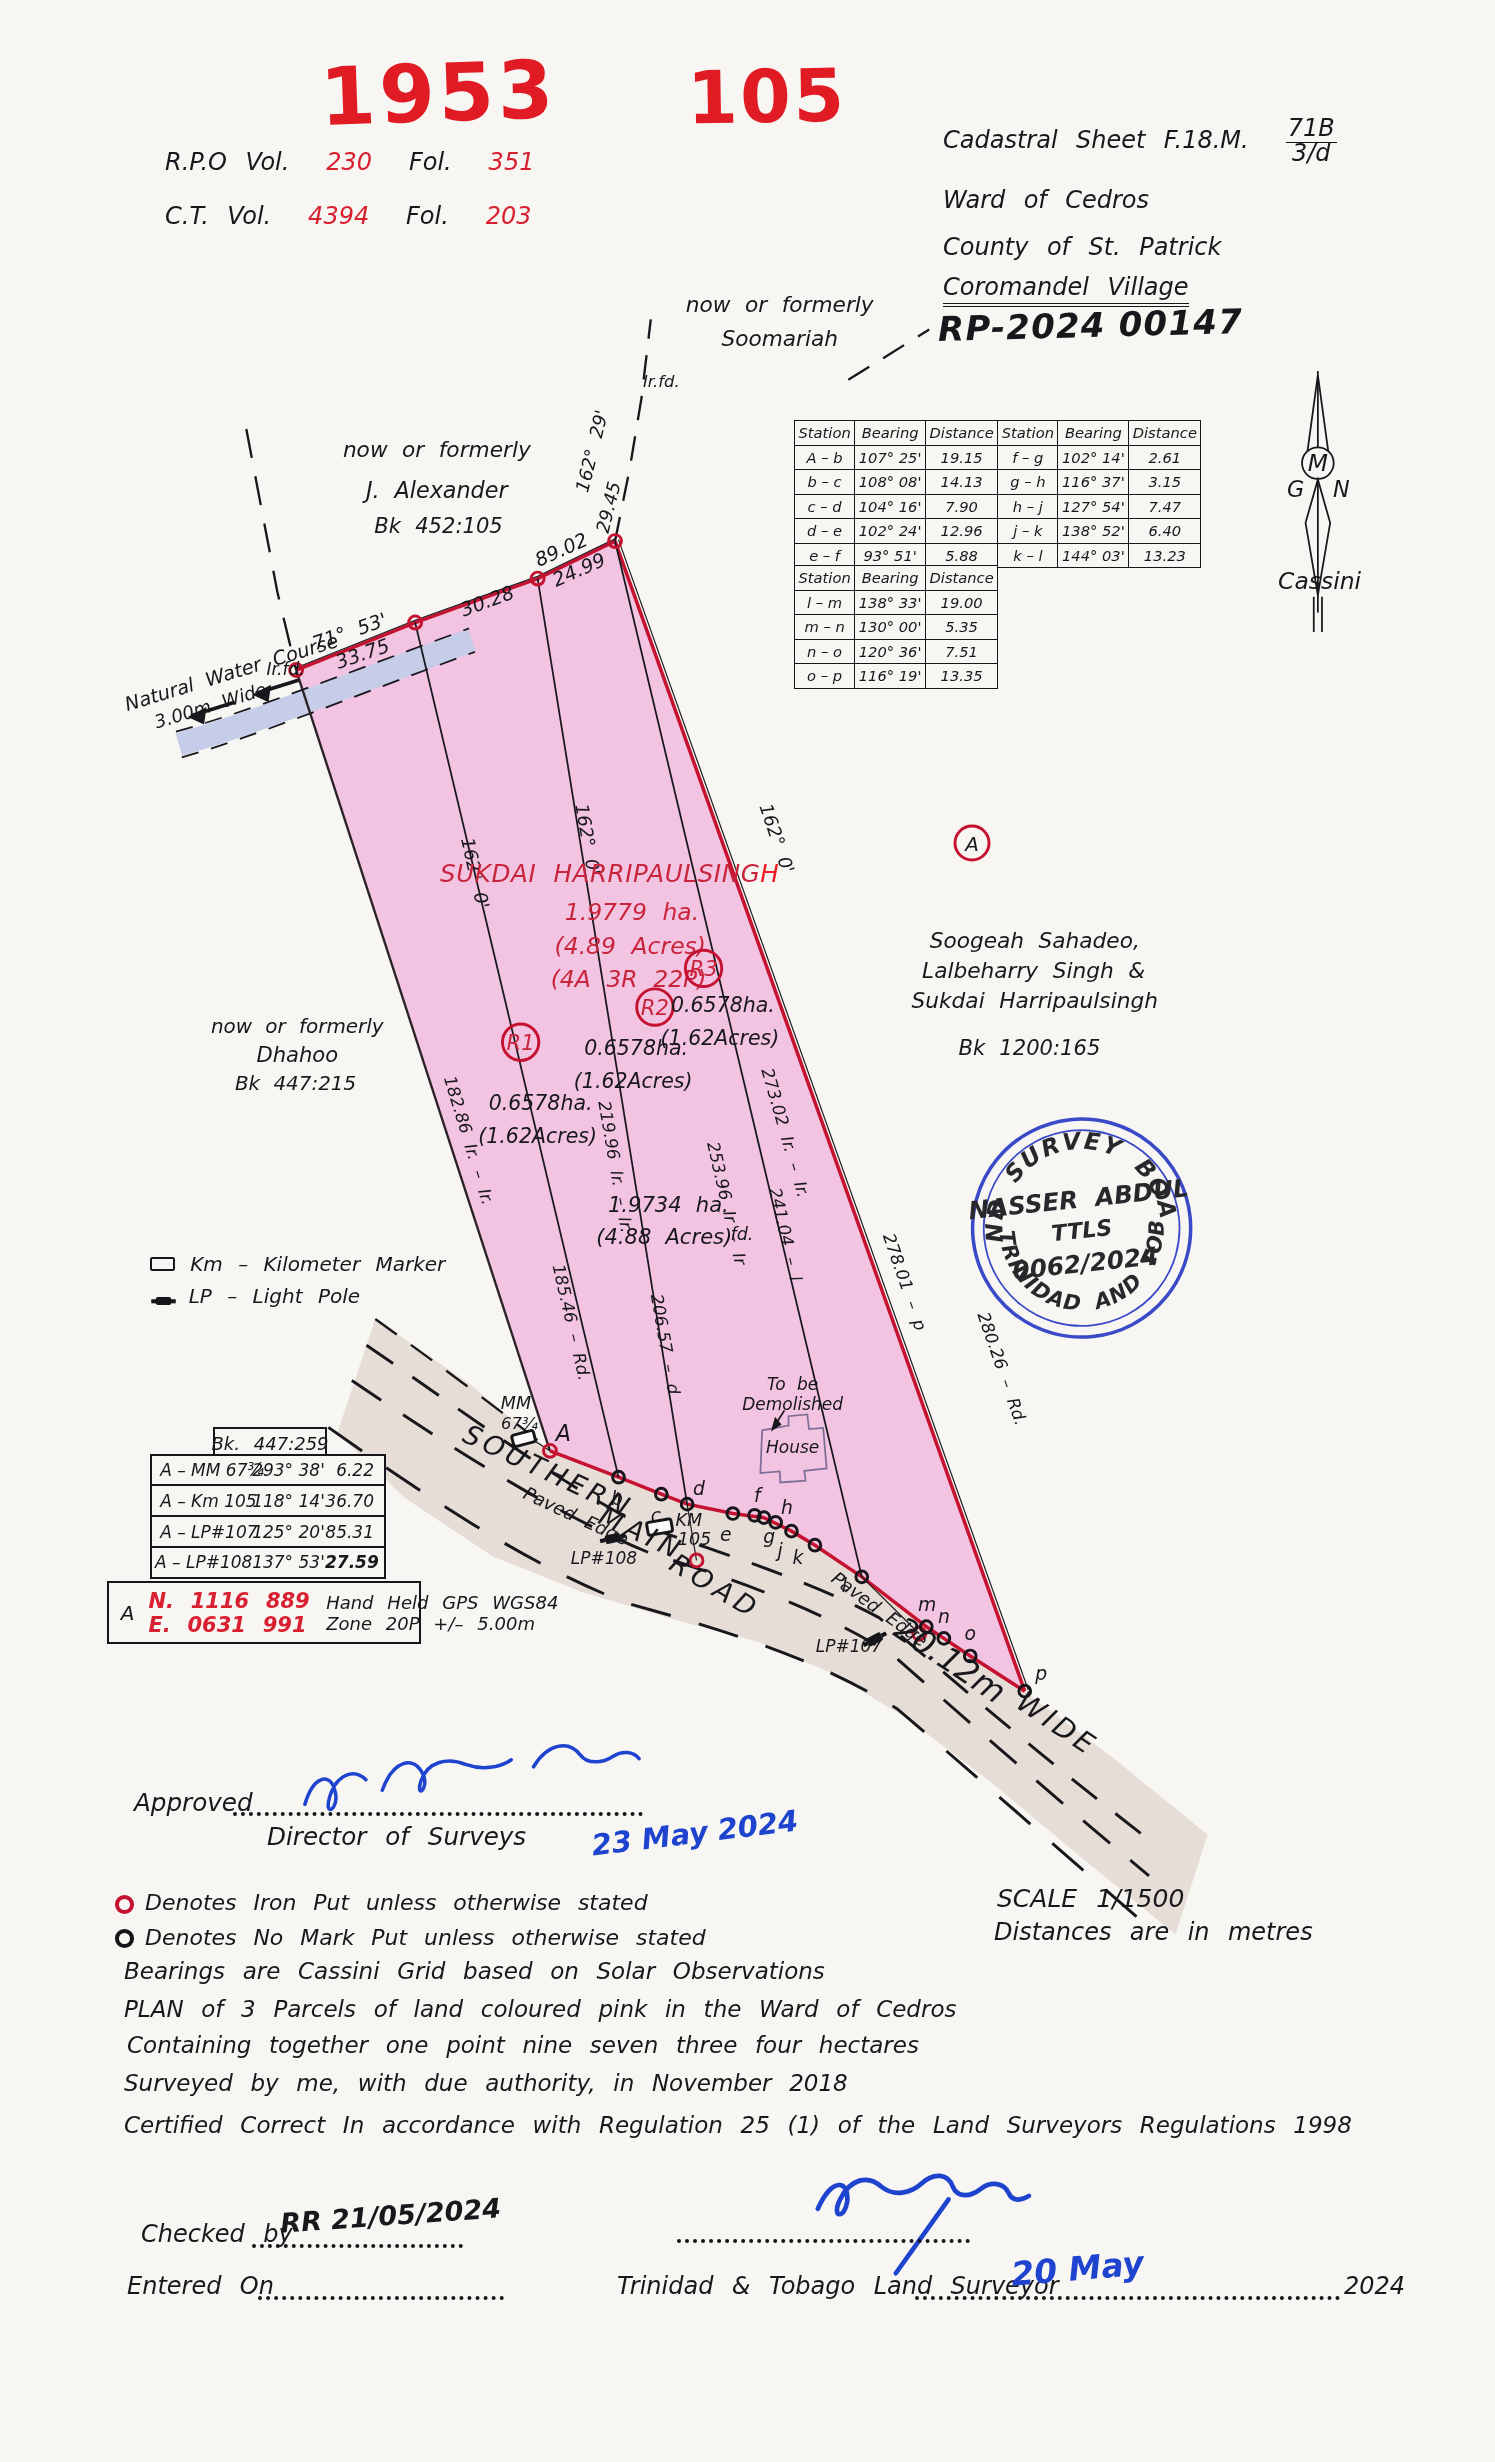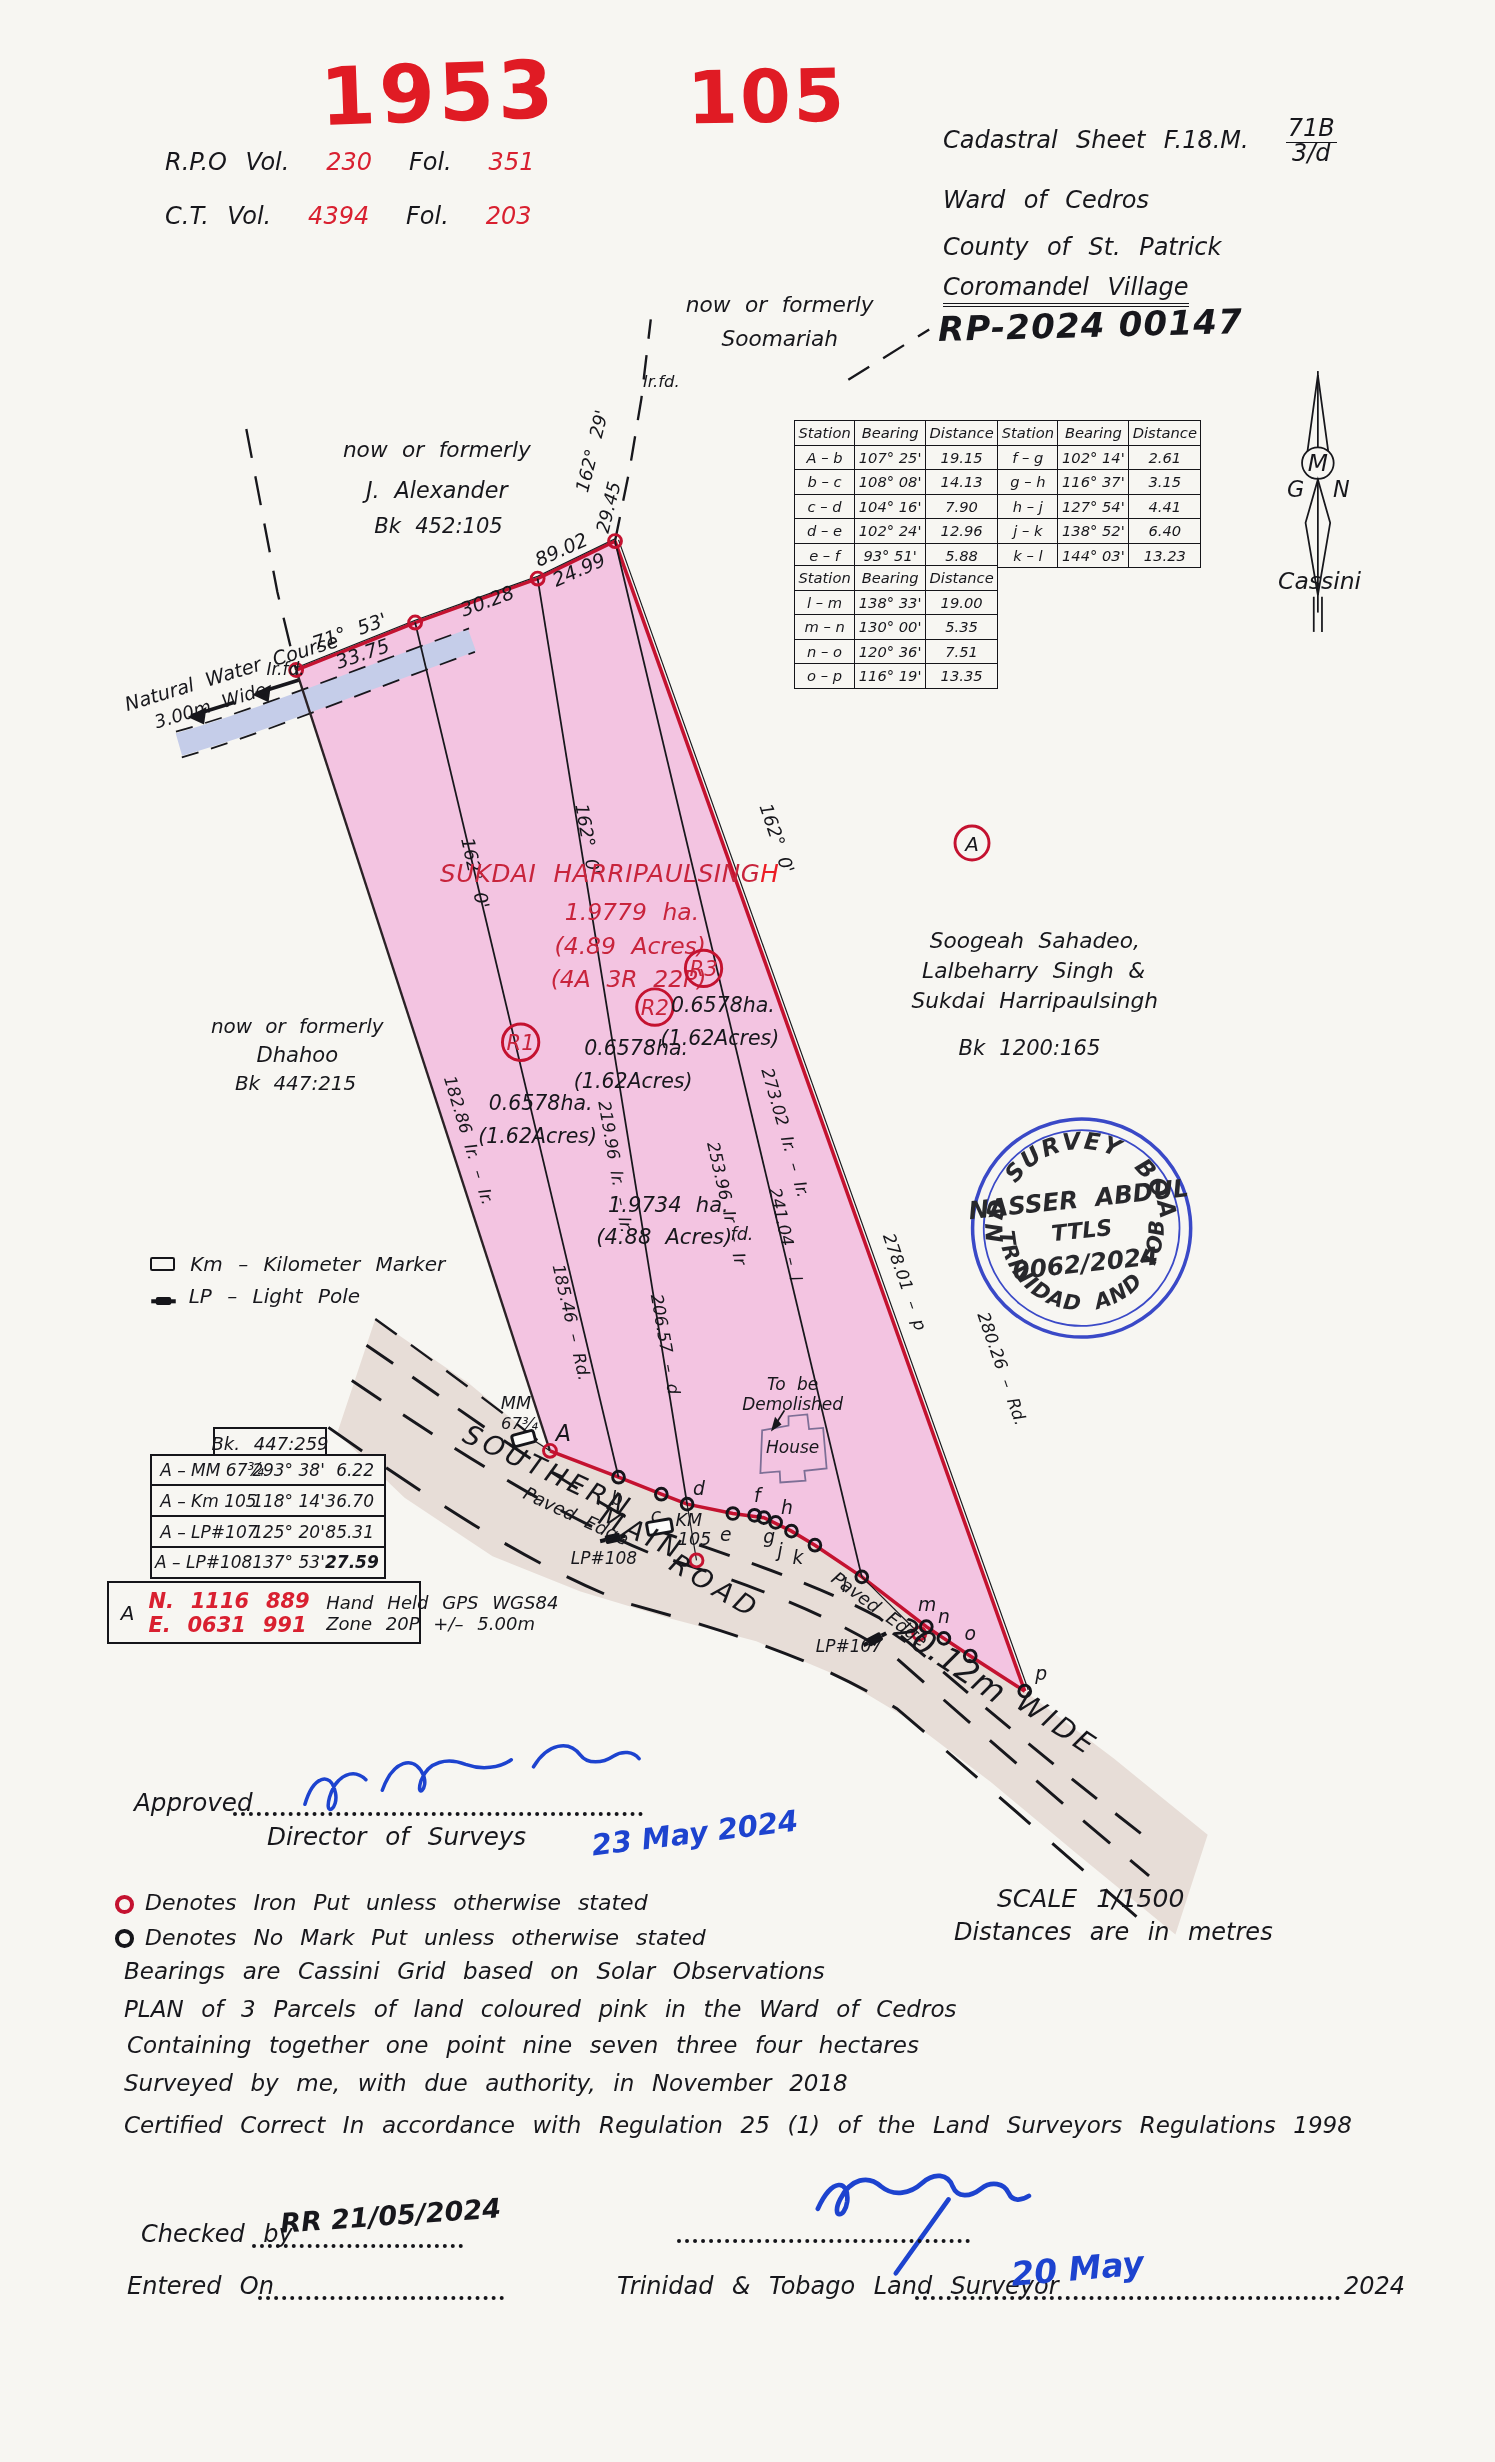--- a/index.html
+++ b/index.html
@@ -302,21 +302,21 @@
       <td>g – h</td>
           <td>116° 37'</td>
           <td>3.15</td>
         </tr>
     <tr>
       <td>c – d</td>
           <td>104° 16'</td>
           <td>7.90</td>
       <td>h – j</td>
           <td>127° 54'</td>
-          <td>4.41</td>
+          <td>7.47</td>
         </tr>
     <tr>
       <td>d – e</td>
           <td>102° 24'</td>
           <td>12.96</td>
       <td>j – k</td>
           <td>138° 52'</td>
           <td>6.40</td>
         </tr>
     <tr>
@@ -422,21 +422,21 @@
 <span class="abs ov" style="left:115px;top:1895px;width:10.6px;height:10.6px;border:4.1px solid #c41230;border-radius:50%;"></span>
 <div class="abs ov tt" style="left:145px;top:1890px;font-size:22px;">Denotes Iron Put unless otherwise stated</div>
 <span class="abs ov" style="left:115px;top:1929px;width:10.6px;height:10.6px;border:4.1px solid #15151a;border-radius:50%;"></span>
 <div class="abs ov tt" style="left:145px;top:1925px;font-size:22px;">Denotes No Mark Put unless otherwise stated</div>
 <div class="abs ov tt" style="left:124px;top:1958px;font-size:23px;">Bearings are Cassini Grid based on Solar Observations</div>
 <div class="abs ov tt" style="left:124px;top:1996px;font-size:23px;">PLAN of 3 Parcels of land coloured pink in the Ward of Cedros</div>
 <div class="abs ov tt" style="left:127px;top:2032px;font-size:23px;">Containing together one point nine seven three four hectares</div>
 <div class="abs ov tt" style="left:124px;top:2070px;font-size:23px;">Surveyed by me, with due authority, in November 2018</div>
 <div class="abs ov tt" style="left:124px;top:2112px;font-size:23px;">Certified Correct In accordance with Regulation 25 (1) of the Land Surveyors Regulations 1998</div>
 <div class="abs ov tt" style="left:997px;top:1884px;font-size:25px;">SCALE 1/1500</div>
-<div class="abs ov tt" style="left:954px;top:1918px;font-size:24px;">Distances are in metres</div>
+<div class="abs ov tt" style="left:994px;top:1918px;font-size:24px;">Distances are in metres</div>
 
 <div class="abs ov tt" style="left:141px;top:2220px;font-size:24px;">Checked by</div>
 <div class="abs ov dotline" style="left:252px;top:2220px;width:211px;height:23.5px;"></div>
 <div class="abs ov hw" style="left:280px;top:2200px;font-size:27px;transform:rotate(-4deg);">RR  21/05/2024</div>
 <div class="abs ov tt" style="left:127px;top:2272px;font-size:24px;">Entered On</div>
 <div class="abs ov dotline" style="left:258px;top:2272px;width:246px;height:23.5px;"></div>
 <div class="abs ov dotline" style="left:677px;top:2215px;width:293px;height:23.5px;"></div>
 <div class="abs ov tt" style="left:617px;top:2272px;font-size:24px;">Trinidad &amp; Tobago Land Surveyor</div>
 <div class="abs ov dotline" style="left:915px;top:2272px;width:425px;height:23.5px;"></div>
 <div class="abs ov tt" style="left:1344px;top:2272px;font-size:24px;">2024</div>

